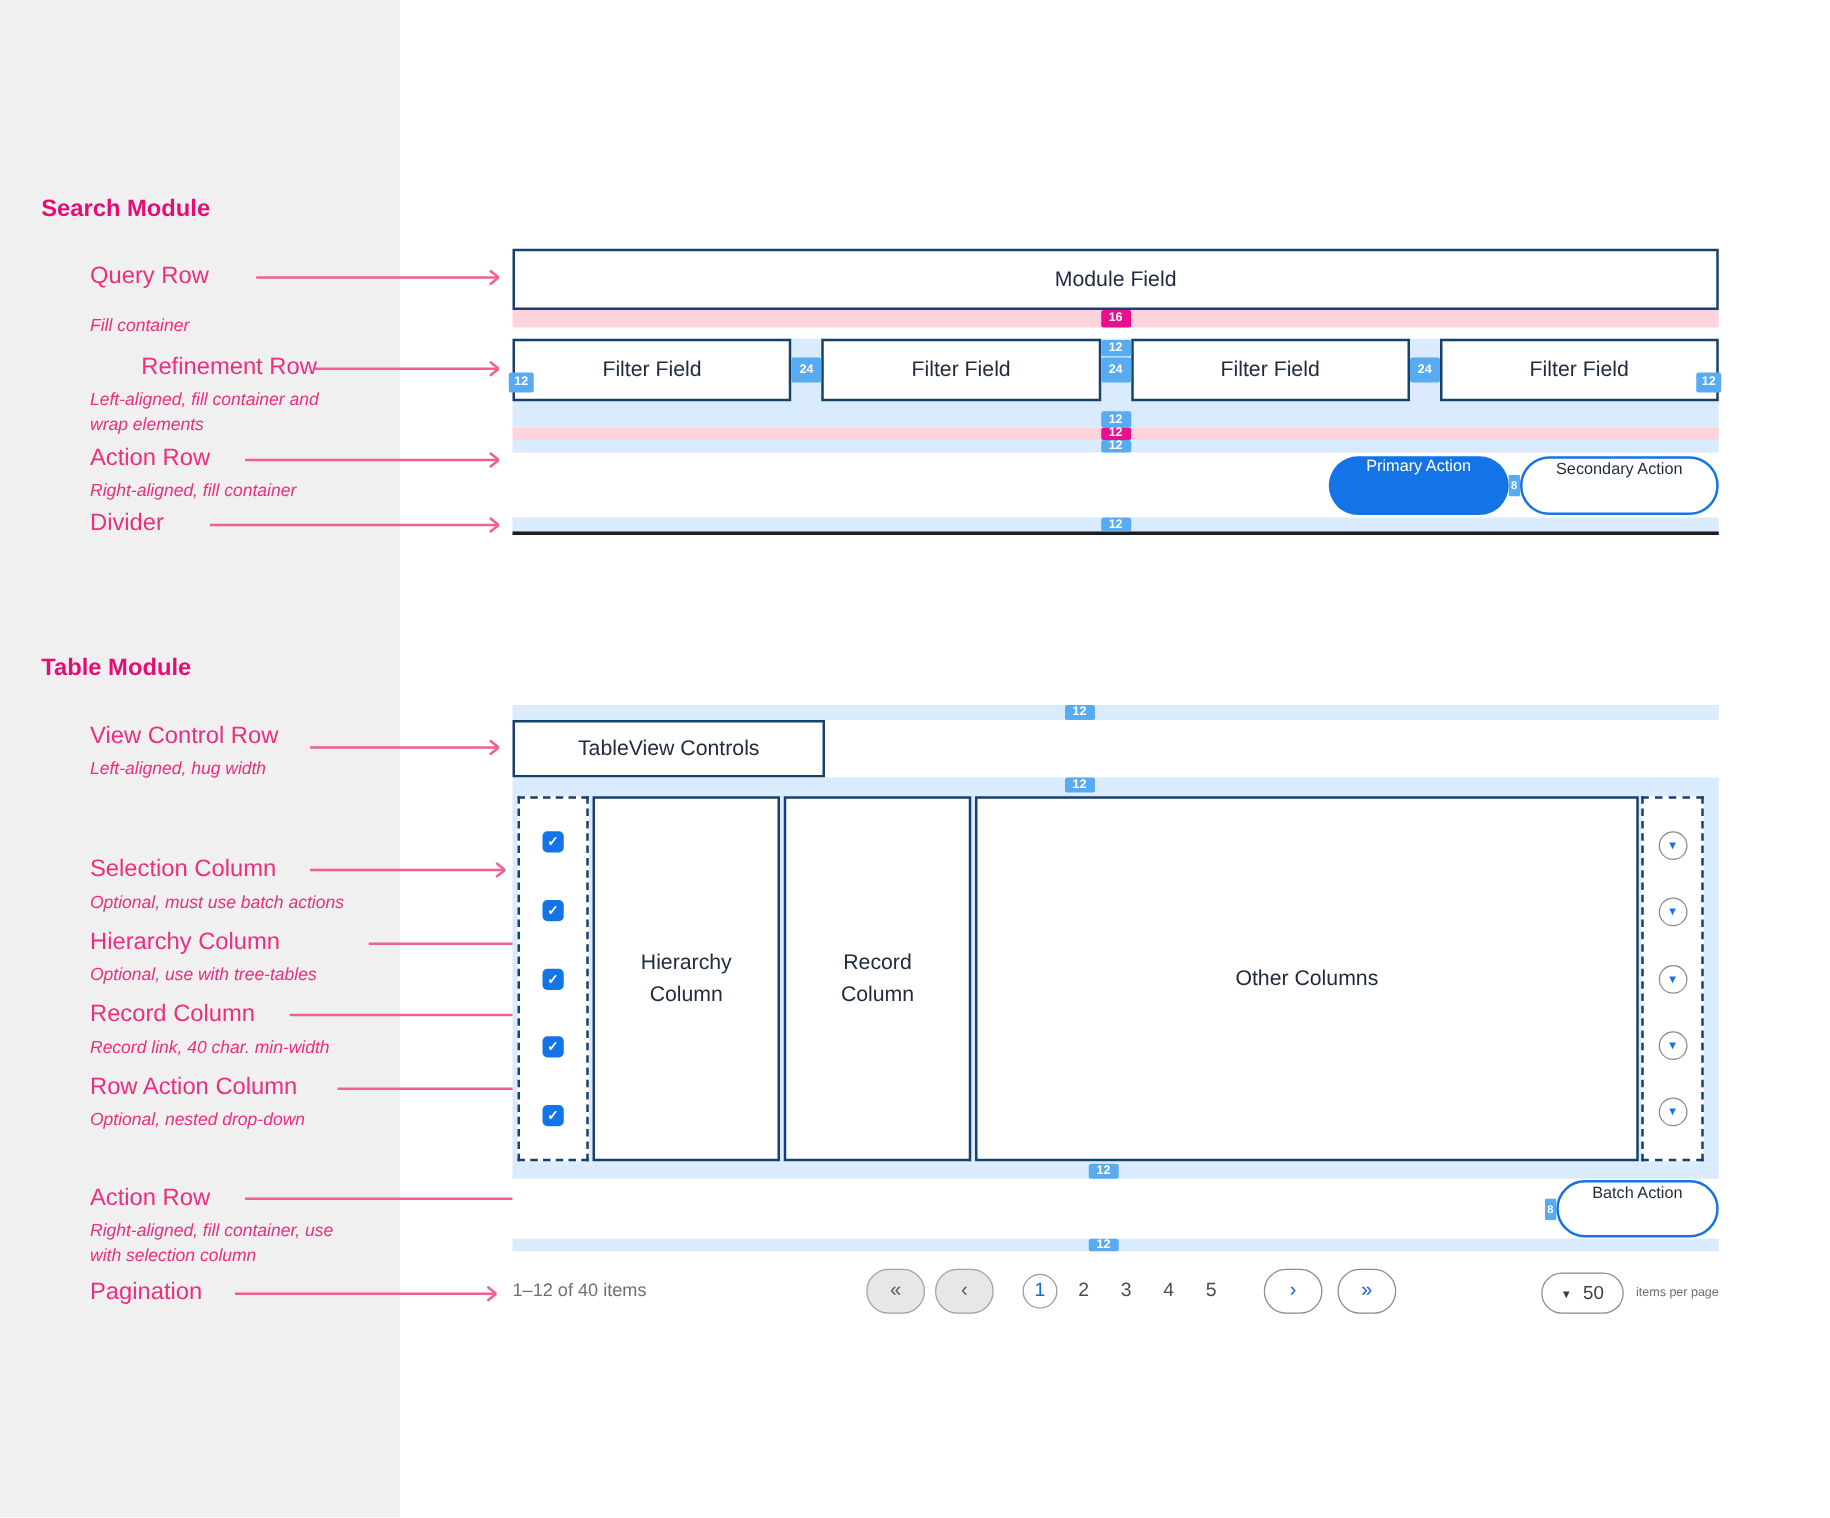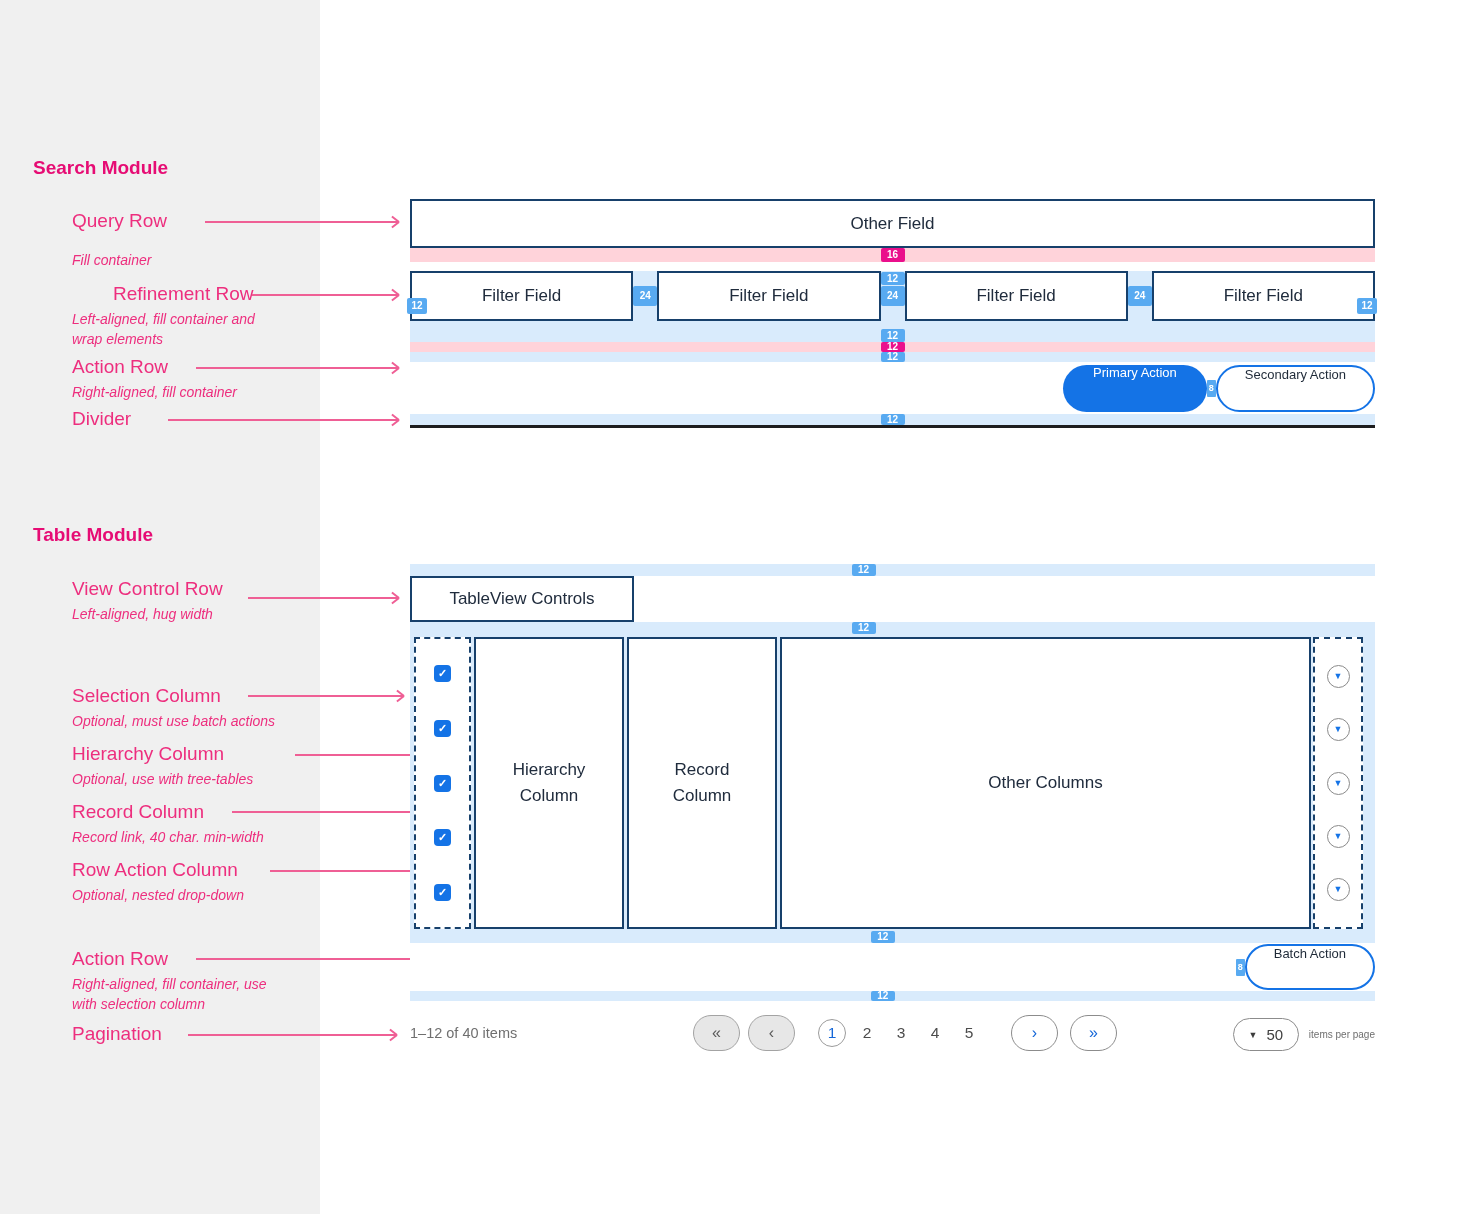--- a/index.html
+++ b/index.html
@@ -31,21 +31,21 @@
   .gap24 .badge{position:absolute;left:50%;top:50%;transform:translate(-50%,-50%);width:24px;height:20px;}
   .edge12{position:absolute;top:27px;width:20px;height:16px;}
   .action-row{height:52px;background:#fff;display:flex;align-items:center;justify-content:flex-end;}
   .pill{height:47px;border-radius:24px;display:flex;justify-content:center;font-size:13px;box-sizing:border-box;}
   .pill-primary{background:#1473e6;color:#fff;padding:0 30px;border:none;}
   .pill-outline{background:#fff;color:#1f2a38;padding:0 27px;border:2.5px solid #1473e6;}
   .badge8{width:9px;height:17px;font-size:9px;border-radius:1px;flex:0 0 9px;}
   .divider{height:3px;background:#1d1d1f;}
   
   .vc-row{height:46px;background:#fff;display:flex;}
-  .vc-box{width:224px;height:46px;}
+  .vc-box{width:250px;height:46px;}
   .tbl{height:296px;background:#d9ebfc;display:flex;align-items:stretch;padding:2px 12px 2px 4px;box-sizing:border-box;}
   .col{background:#fff;box-sizing:border-box;color:#202c3d;font-size:17px;}
   .col-dashed{border:2px dashed #17406b;display:flex;flex-direction:column;justify-content:space-between;align-items:center;padding:26px 0;}
   .col-solid{border:2.5px solid #17406b;display:flex;align-items:center;justify-content:center;text-align:center;line-height:1.55;margin-left:3px;}
   .col-select{width:57px;}
   .col-hier{width:150px;margin-left:3px;}
   .col-record{width:150px;}
   .col-other{flex:1;}
   .col-rowaction{width:50px;margin-left:2px;}
   .checkbox{width:17px;height:17px;border-radius:4px;background:#1473e6;color:#fff;display:flex;align-items:center;justify-content:center;font-size:11px;font-weight:bold;}
@@ -105,21 +105,21 @@
 <div class="arrow" style="left:248px;top:695px;width:155px;"></div>
 <div class="arrow" style="left:295px;top:754px;width:168px;"></div>
 <div class="arrow" style="left:232px;top:811px;width:386px;"></div>
 <div class="arrow" style="left:270px;top:870px;width:1030px;"></div>
 <div class="arrow" style="left:196px;top:958px;width:976px;"></div>
 <div class="arrow" style="left:188px;top:1034px;width:208px;"></div>
 
 <div class="module" style="top:199px;">
 
   <div class="outline-box search-field">
-    <span>Other Field</span>
+    <span>Module Field</span>
   </div>
 
   <div class="band-pink" style="height:14px;">
     <div class="badge badge-pink badge-c" style="top:0;height:14px;">16</div>
   </div>
 
   <div class="refine">
     <div class="badge badge-blue badge-c" style="top:1px;">12</div>
     <div class="badge badge-blue edge12" style="left:-3px;">12</div>
     <div class="badge badge-blue edge12" style="right:-2px;">12</div>

